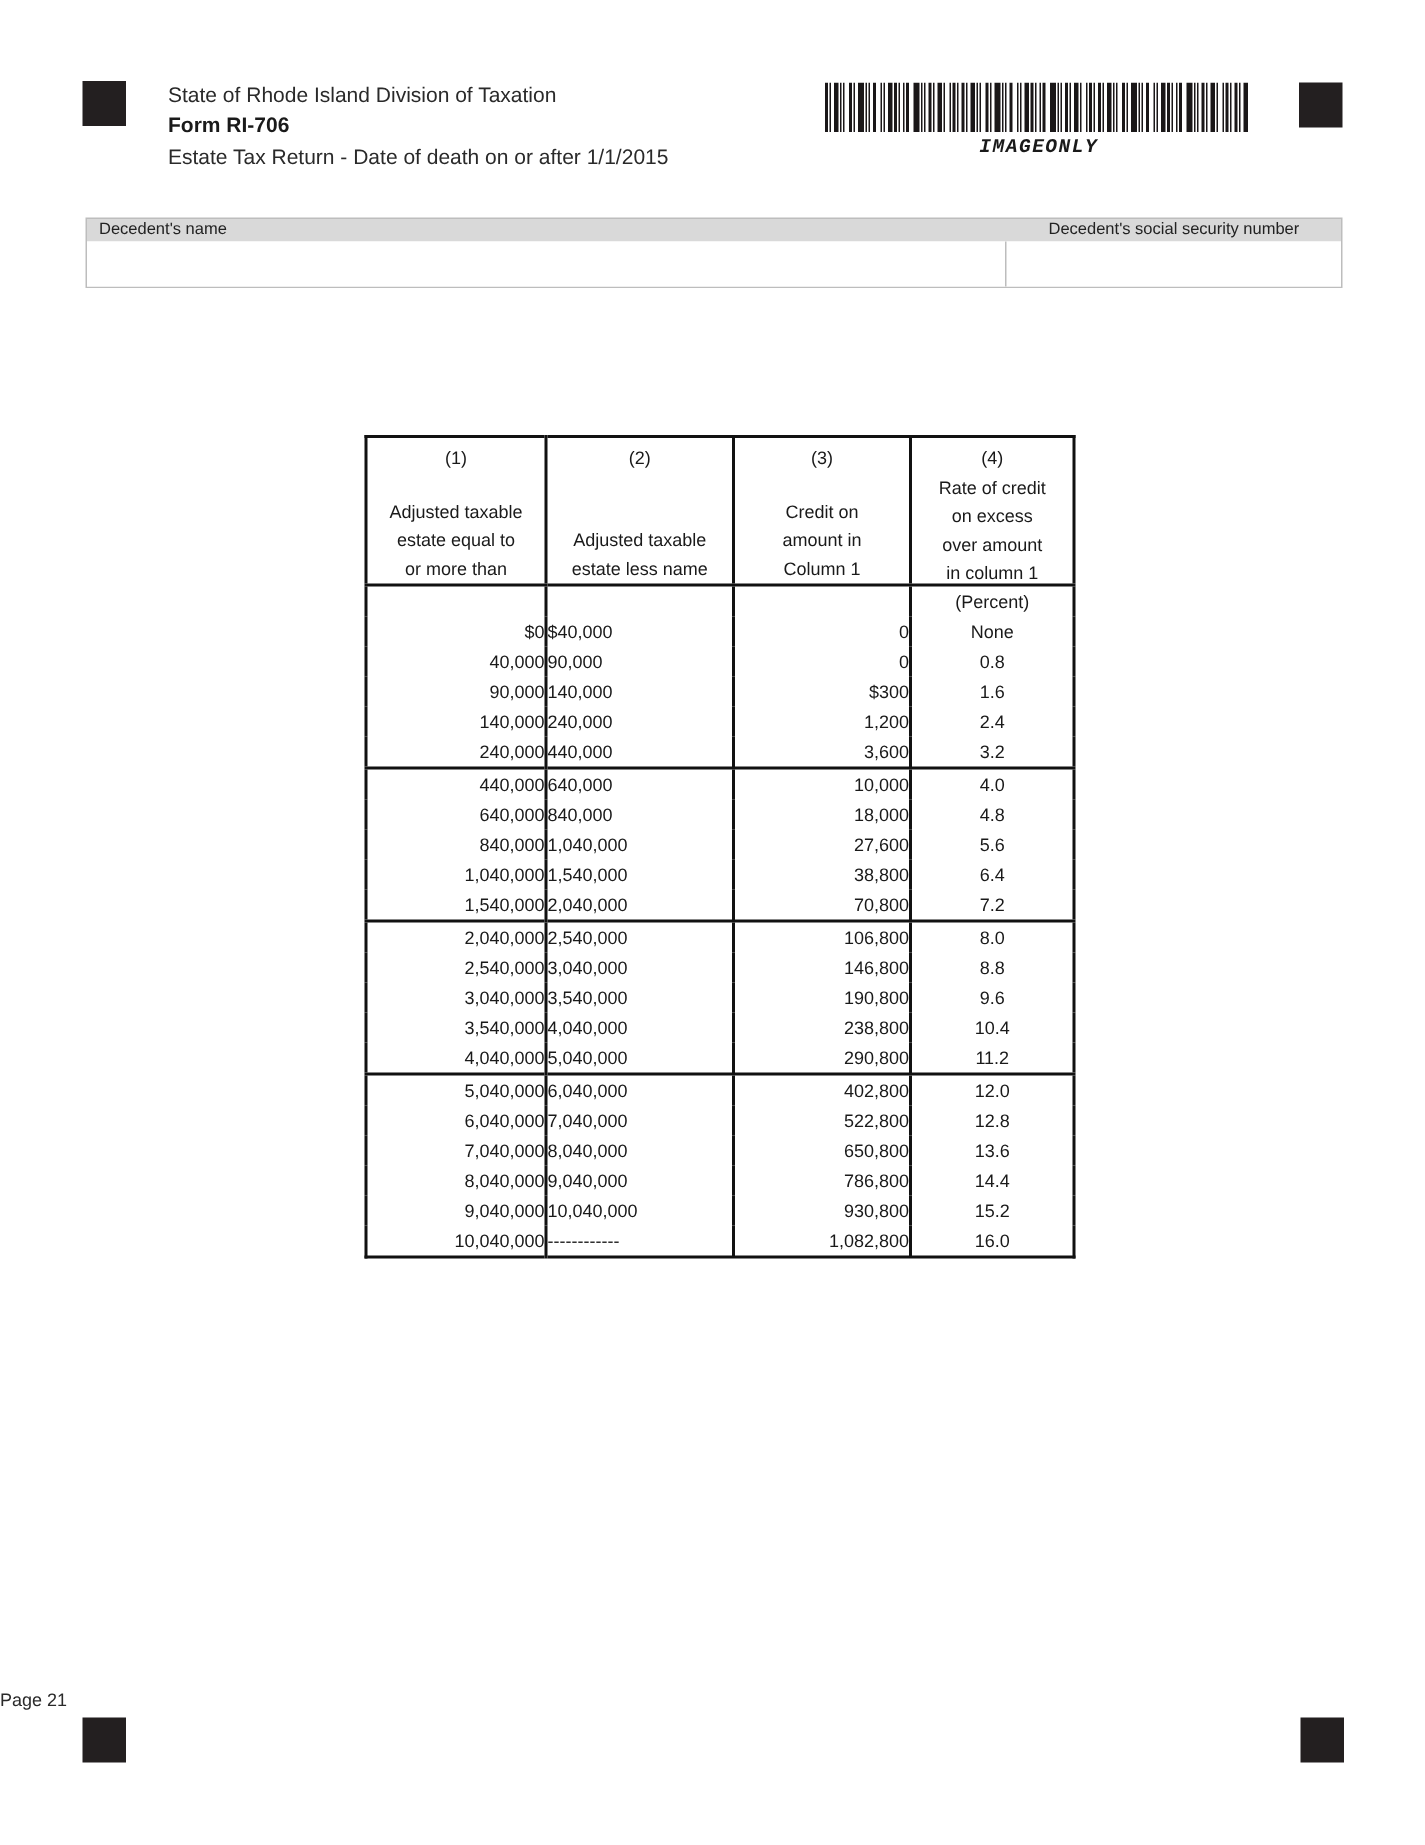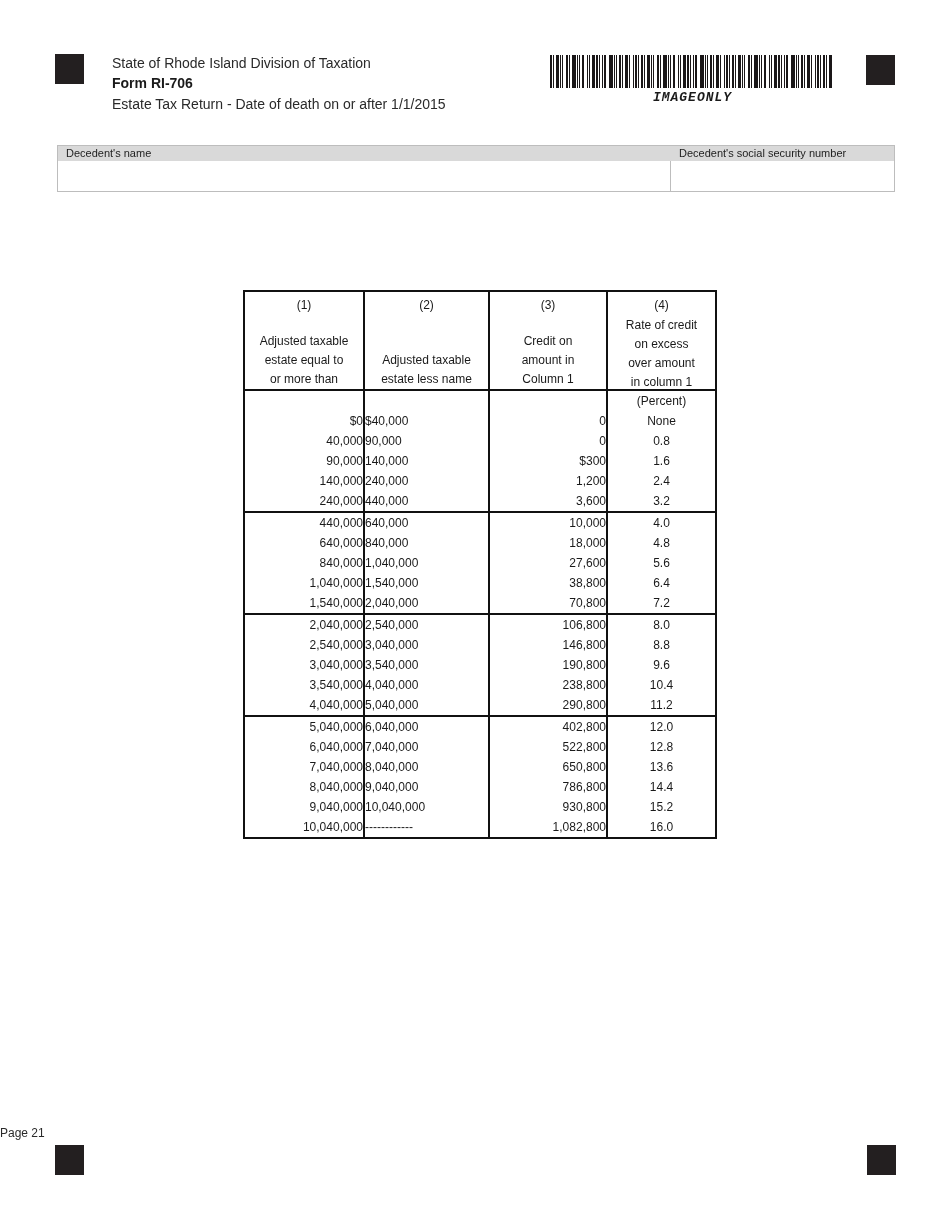--- a/index.html
+++ b/index.html
@@ -46,21 +46,21 @@
   }
 
   
   .decedent {
     position: absolute;
     left: 57px; top: 145px;
     width: 838px;
     border: 1px solid #bdbdbd;
     box-sizing: border-box;
   }
-  .dec-labels { display: flex; background: #d9d9d9; height: 15px; }
+  .dec-labels { display: flex; background: #d9d9d9; height: 15px; gap: 20px; }
   .dec-label { font-size: 11px; line-height: 15px; color: #222; box-sizing: border-box; }
   .dec-label.name { width: 613px; padding-left: 8px; }
   .dec-label.ssn  { flex: 1; padding-left: 8px; }
   .dec-fields { display: flex; height: 30px; background: #fff; }
   .dec-field { box-sizing: border-box; }
   .dec-field.name { width: 613px; border-right: 1px solid #bdbdbd; }
   .dec-field.ssn  { flex: 1; }
 
   
   .section-title {

